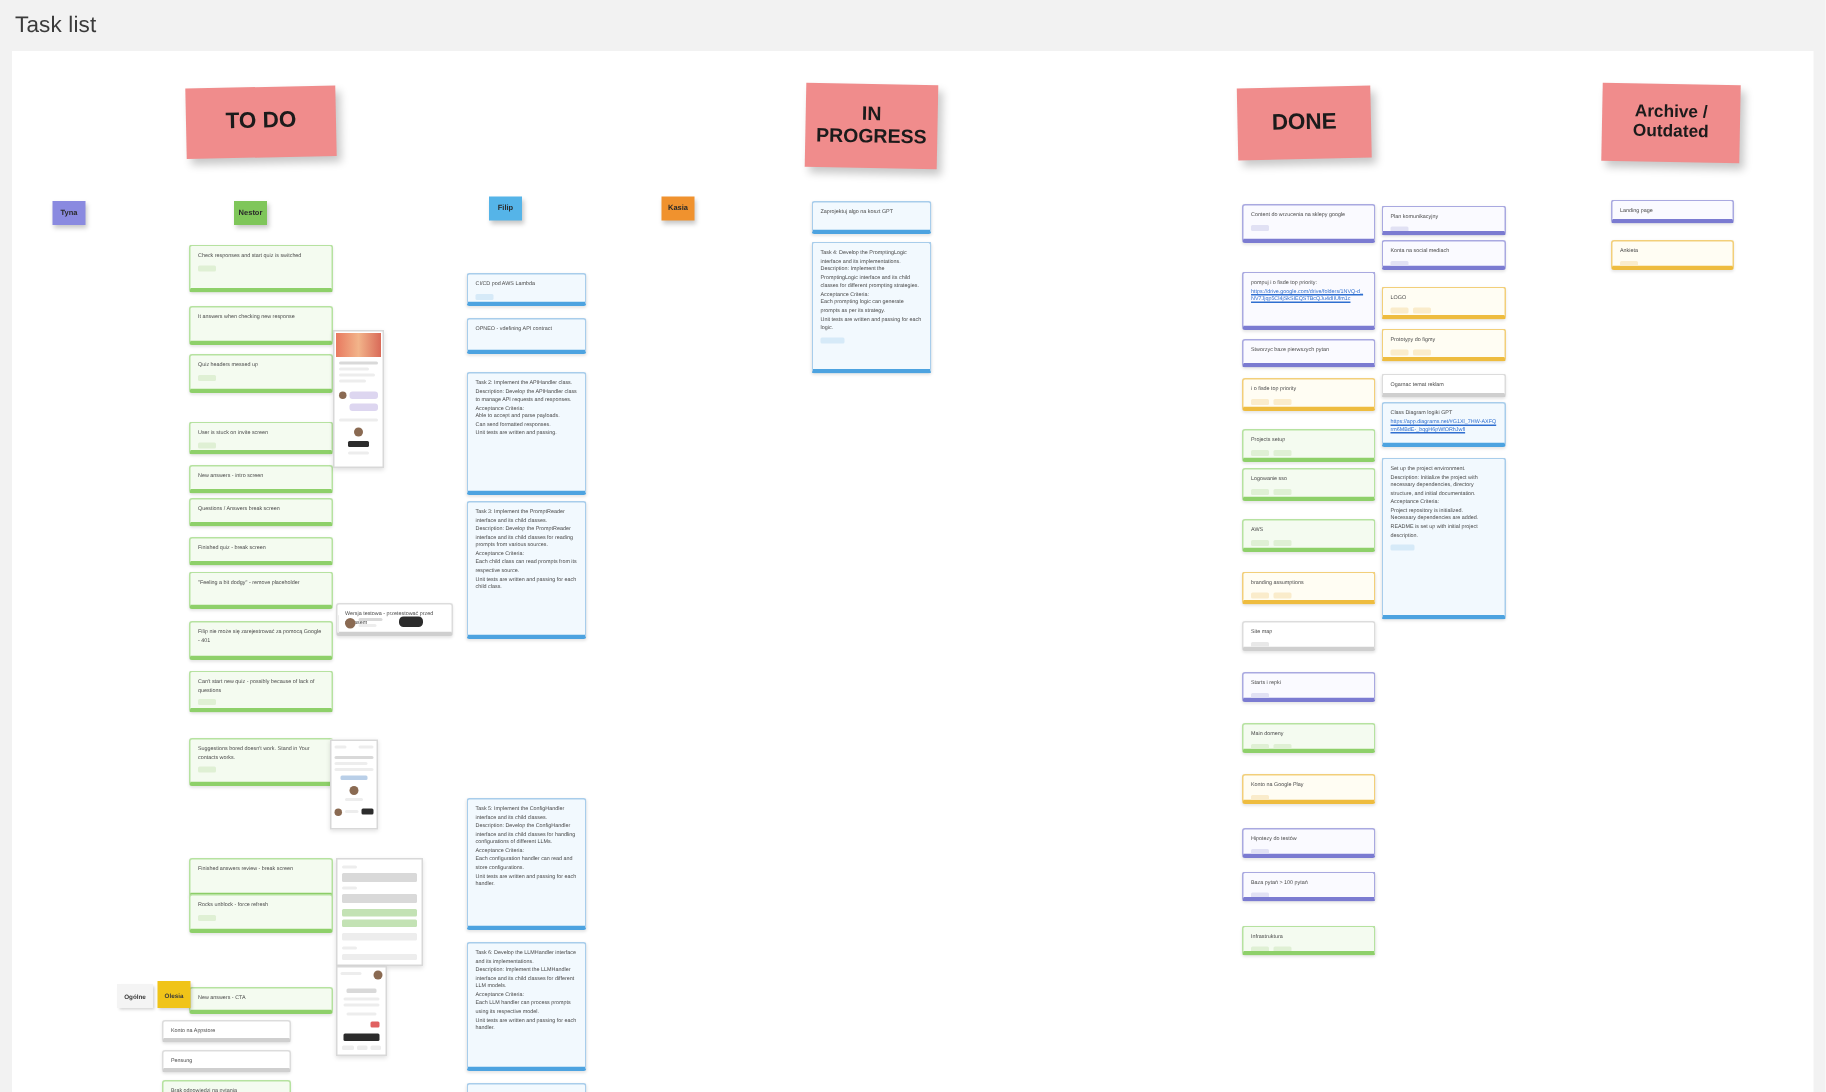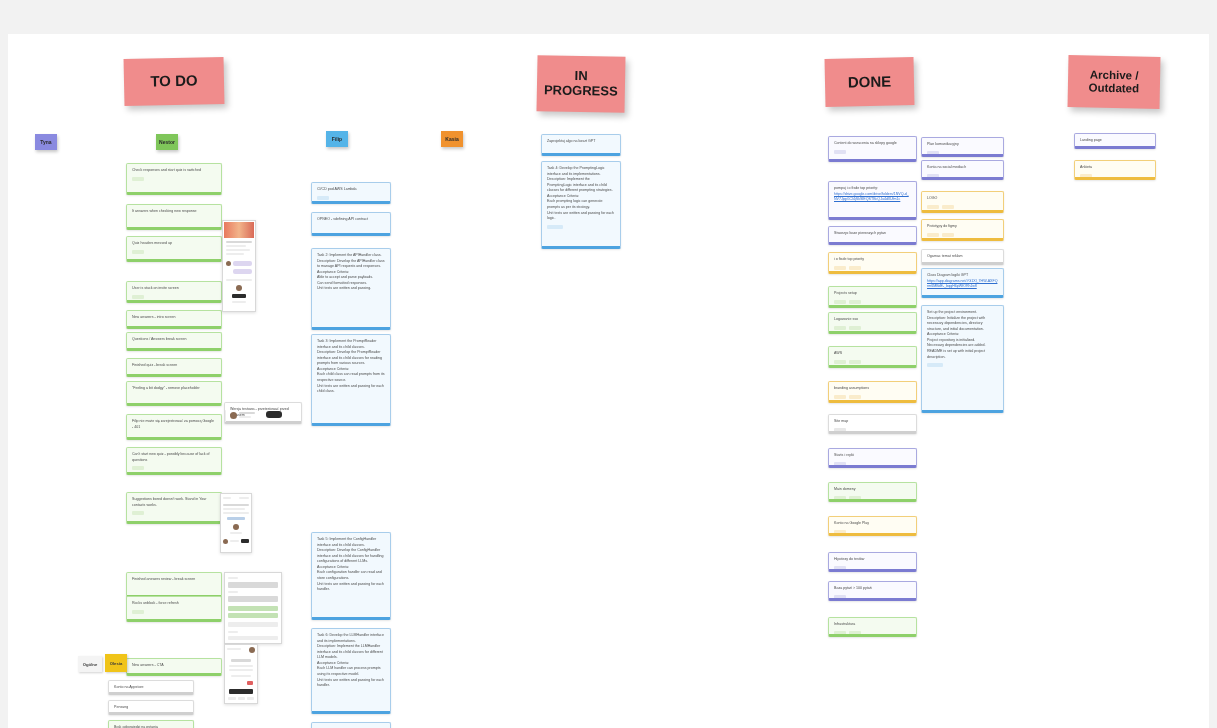--- a/index.html
+++ b/index.html
@@ -96,20 +96,23 @@
     display:flex;align-items:center;justify-content:center;
     font-size:4.2px;color:#3a3a3a;font-weight:600;
     box-shadow:1px 1px 2px rgba(0,0,0,.18);
   }
 </style>
 </head>
 <body>
 
 <div id="app">
 
+  <div class="topbar">
+    <div class="title">Task list</div>
+  </div>
 
   <div class="canvas">
 
     <div class="node colhead skew" style="left:116px;top:24px;width:100px;height:47px;">
       <span class="t" style="font-size:15px;">TO DO</span>
     </div>
 
     <div class="node colhead skew2" style="left:529px;top:22px;width:88px;height:56px;">
       <span class="t" style="font-size:13px;white-space:pre-line;">IN
 PROGRESS</span>

